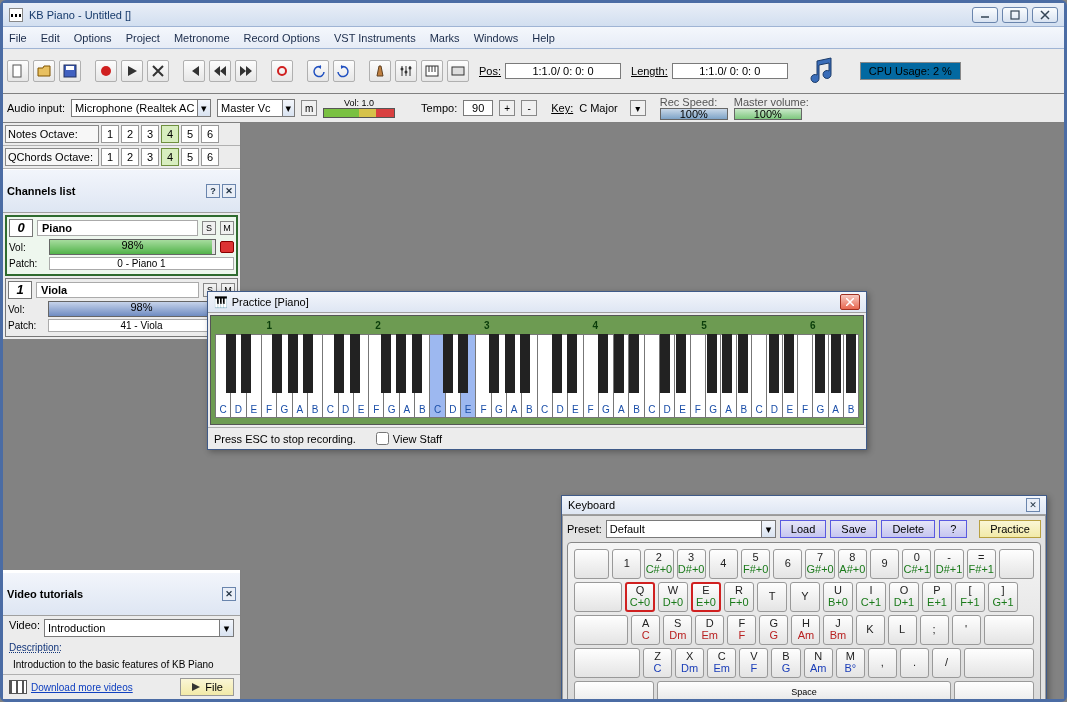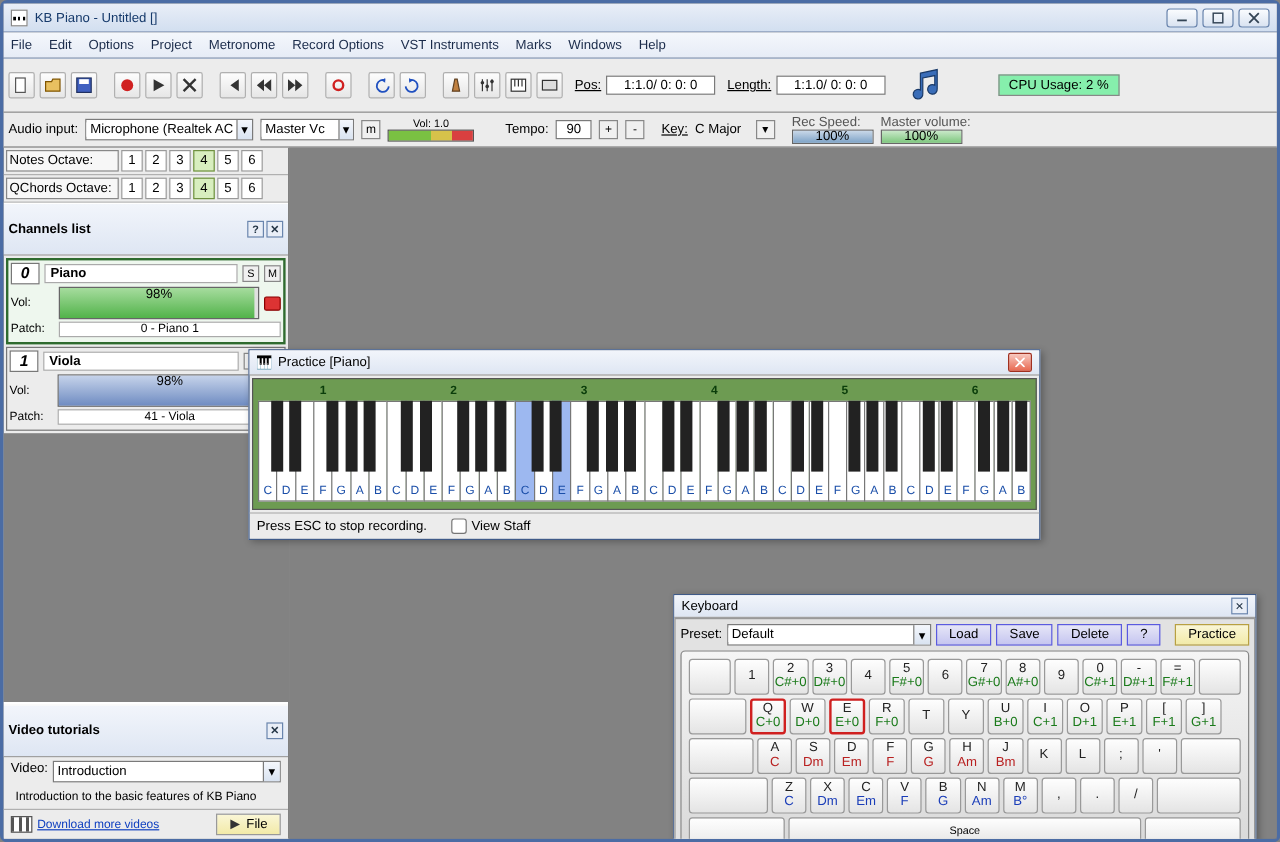--- a/index.html
+++ b/index.html
@@ -16,24 +16,24 @@
 
 .menubar { height: 22px; background: linear-gradient(#f4f7fc,#e6ecf6); border-bottom: 1px solid #9fb4d4; display: flex; align-items: center; padding: 0 6px; gap: 14px; color: #1a2b4a; }
 .menubar span { cursor: default; }
 
 .toolbar { background: #ececec; border-bottom: 1px solid #808080; padding: 3px 4px; display: flex; align-items: center; gap: 4px; }
 .toolbar .sep { width: 6px; }
 .tbtn { width: 22px; height: 22px; border: 1px solid #b0b0b0; background: linear-gradient(#fdfdfd,#e6e6e6); border-radius: 2px; display: flex; align-items: center; justify-content: center; }
 .tbtn svg { width: 14px; height: 14px; }
 .lbl { color: #000; text-decoration: underline; margin-left: 6px; }
 .txtbox { background: #fff; border: 1px solid #7a7a7a; padding: 1px 3px; font-family: inherit; font-size: 11px; }
-.longbox { width: 91px; text-align: center; }
+.longbox { width: 116px; text-align: center; }
 .musicnote { width: 38px; height: 38px; display: flex; align-items: center; justify-content: center; margin-left: 10px; }
 .musicnote svg { width: 32px; height: 32px; }
-.cpubox { border: 1px solid #888; padding: 2px 8px; color: #000; margin-left: 38px; background: #86efac; }
+.cpubox { border: 1px solid #888; padding: 2px 8px; color: #000; margin-left: 16px; background: #0369a1; }
 
 .row2 { background: #ececec; border-bottom: 1px solid #808080; padding: 2px 4px; display: flex; align-items: center; gap: 6px; }
 .dropdown { display: flex; align-items: center; background: #fff; border: 1px solid #7a7a7a; height: 18px; }
 .dropdown input { border: none; outline: none; padding: 0 3px; font: inherit; width: 100%; }
 .dropdown .dd { width: 15px; height: 100%; background: linear-gradient(#f4f7fc,#d9e3f1); border-left: 1px solid #7a7a7a; display: flex; align-items: center; justify-content: center; }
 .minibtn { width: 16px; height: 16px; border: 1px solid #888; background: #f0f0f0; display: flex; align-items: center; justify-content: center; font-size: 10px; }
 .volmeter { width: 72px; height: 10px; border: 1px solid #555; background: #ddd; position: relative; }
 .volmeter .fill { position: absolute; inset: 0; background: linear-gradient(90deg,#7ac142 0 50%, #d6c24a 50% 75%, #d94040 75% 100%); width: 100%; }
 .ssbox { display: flex; flex-direction: column; align-items: flex-start; font-size: 10px; }
 .progb { width: 68px; height: 12px; border: 1px solid #666; background: #eee; position: relative; text-align: center; font-size: 10px; line-height: 10px; }
@@ -52,21 +52,21 @@
 .ch-head { background: linear-gradient(#f2f5fb,#dee6f3); border-top: 1px solid #fff; border-bottom: 1px solid #a0a0a0; padding: 14px 4px; display: flex; align-items: center; justify-content: space-between; font-weight: bold; }
 .ch-head .hicons { display: flex; gap: 2px; }
 .iconbtn { width: 14px; height: 14px; border: 1px solid #6a85ad; background: #e9eef7; display: flex; align-items: center; justify-content: center; font-size: 9px; color: #234; }
 
 .channel { border: 1px solid #777; margin: 2px; padding: 2px; }
 .channel.sel { border: 2px solid #2f6b2f; background: #eef7ee; }
 .channel .chrow { display: flex; align-items: center; gap: 4px; margin-bottom: 2px; }
 .channel .chnum { width: 24px; height: 18px; border: 1px solid #777; background: #fff; text-align: center; font-style: italic; font-weight: bold; font-size: 13px; }
 .channel .chname { flex: 1; background: #fff; border: 1px solid #aaa; padding: 1px 4px; font-weight: bold; }
 .channel .smbtn { width: 14px; height: 14px; border: 1px solid #888; background: #f0f0f0; text-align: center; font-size: 9px; line-height: 12px; }
-.channel .volbar { flex: 1; height: 27px; border: 1px solid #666; background: #e0e0e0; position: relative; text-align: center; font-size: 10px; line-height: 10px; }
+.channel .volbar { flex: 1; height: 16px; border: 1px solid #666; background: #e0e0e0; position: relative; text-align: center; font-size: 10px; line-height: 10px; }
 .channel .volbar .vf { position: absolute; left: 0; top: 0; bottom: 0; }
 .channel.sel .volbar .vf { background: linear-gradient(#a6dc9e,#52b34a); }
 .channel .volbar.norm .vf { background: linear-gradient(#c6d3ea,#6f8cc2); }
 .channel .volbar .vt { position: relative; z-index: 1; }
 .channel .rec { width: 14px; height: 12px; background: #d33; border: 1px solid #800; border-radius: 2px; }
 .channel .patchlbl { width: 36px; font-size: 10px; }
 .channel .patchval { flex: 1; background: #fff; border: 1px solid #aaa; text-align: center; font-size: 10px; }
 .sbspacer { flex: 1; background: #828282; margin: 0 -1px 0 0; }
 
 .vidpanel { background: #ececec; border-top: 2px solid #fff; }
@@ -360,20 +360,21 @@
           <span>Video tutorials</span>
           <div class="iconbtn">✕</div>
         </div>
         <div style="padding:3px 6px;display:flex;align-items:flex-start;gap:4px">
           <span>Video:</span>
           <div class="dropdown" style="flex:1">
               <input readonly="" value="Introduction" style="">
               <div class="dd">▾</div>
             </div>
         </div>
+        <div class="desc-h">Description:</div>
         <div class="desc">Introduction to the basic features of KB Piano</div>
         <div class="vidbot">
           <div style="display:flex;align-items:center">
               <div class="filmicon"></div>
               <a class="link">Download more videos</a>
             </div>
           <div class="playbtn">
               <svg width="10" height="10" viewBox="0 0 10 10">
                 <path d="M1 1l8 4-8 4z" fill="#333"></path>
               </svg>

